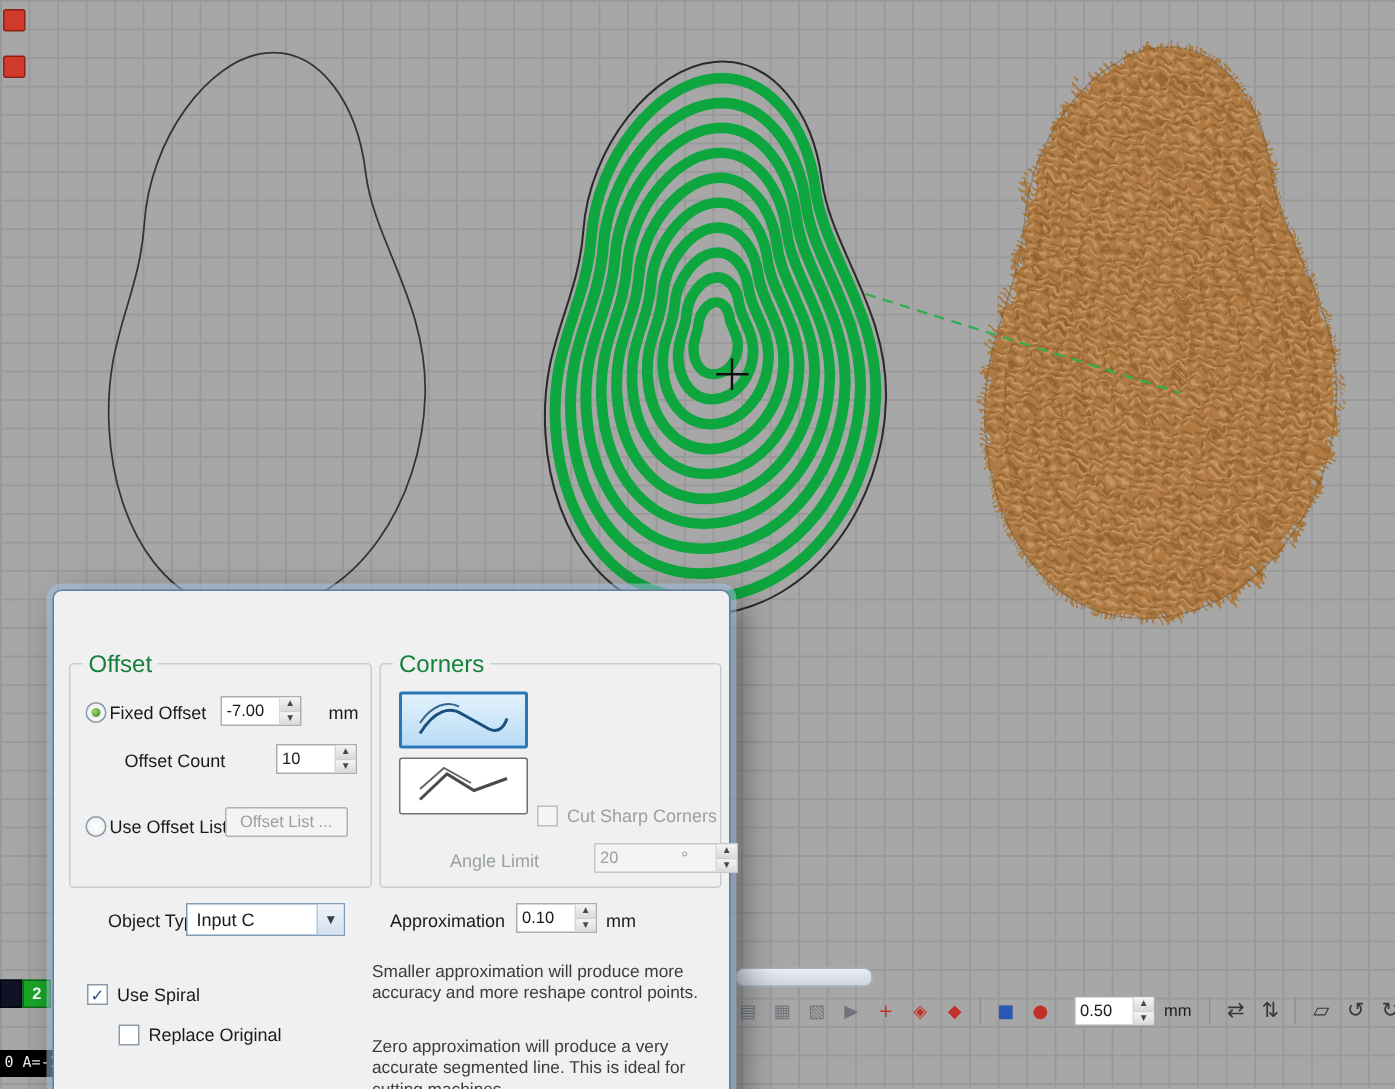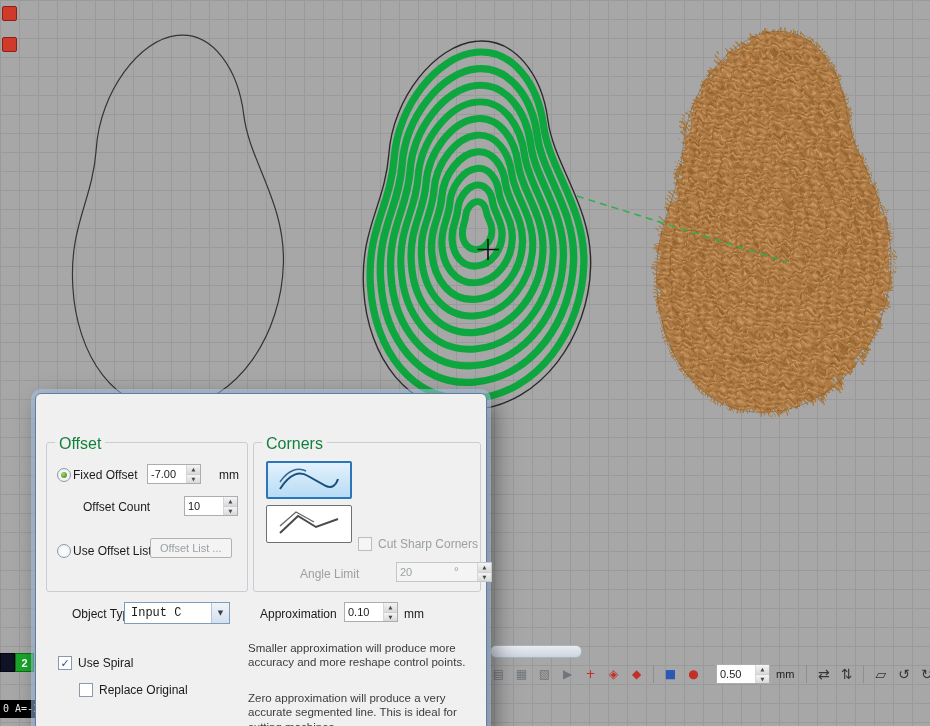--- a/index.html
+++ b/index.html
@@ -41,21 +41,21 @@
   .spin-in{width:32px;border:0;outline:none;font:11px "Liberation Sans",sans-serif;
     padding:0 3px;color:#1a1a1a;background:transparent;}
   .spin-btns{width:13px;display:flex;flex-direction:column;border-left:1px solid #d7d7d7;}
   .sb{flex:1;font-family:"DejaVu Sans",sans-serif;font-size:5px;line-height:8px;text-align:center;
     color:#44484d;background:linear-gradient(#f4f4f4,#d9d9d9);border-bottom:1px solid #cfcfcf;cursor:default;}
   .sb:last-child{border-bottom:0;}
   .spin.dis{background:#f4f4f4;border-color:#c6c6c6;gap:42px;}
   .spin.dis .spin-in{color:#9aa0a4;}
 
   .combo{display:inline-flex;height:22px;width:106px;border:1px solid #7f9db9;background:#fff;box-sizing:border-box;}
-  .combo-val{flex:1;font-size:12px;color:#1a1a1a;padding:3px 0 0 6px;white-space:nowrap;overflow:hidden;font-family:Liberation Mono, monospace;}
+  .combo-val{flex:1;font-size:12px;color:#1a1a1a;padding:3px 0 0 6px;white-space:nowrap;overflow:hidden;}
   .combo-btn{width:17px;display:grid;place-items:center;font-family:"DejaVu Sans",sans-serif;font-size:7px;
     color:#33404d;background:linear-gradient(#f0f4f9,#d3e0ee);border-left:1px solid #b6c6d8;}
 
   
   .dialog{position:absolute;left:35px;top:393px;width:452px;height:348px;background:#f0f0f0;
     border:1px solid #5f7f9e;border-radius:6px 6px 0 0;box-sizing:border-box;
     box-shadow:0 0 0 4px rgba(170,200,235,.5), 6px 8px 24px rgba(0,0,0,.5);}
   .titlebar{height:25px;display:flex;align-items:center;padding-left:9px;
     background:linear-gradient(#eef5fc,#d3e5f5 45%,#b9d4ec);border-bottom:1px solid #9cb8d4;
     border-radius:5px 5px 0 0;font-size:12px;color:#1c1c1c;}

